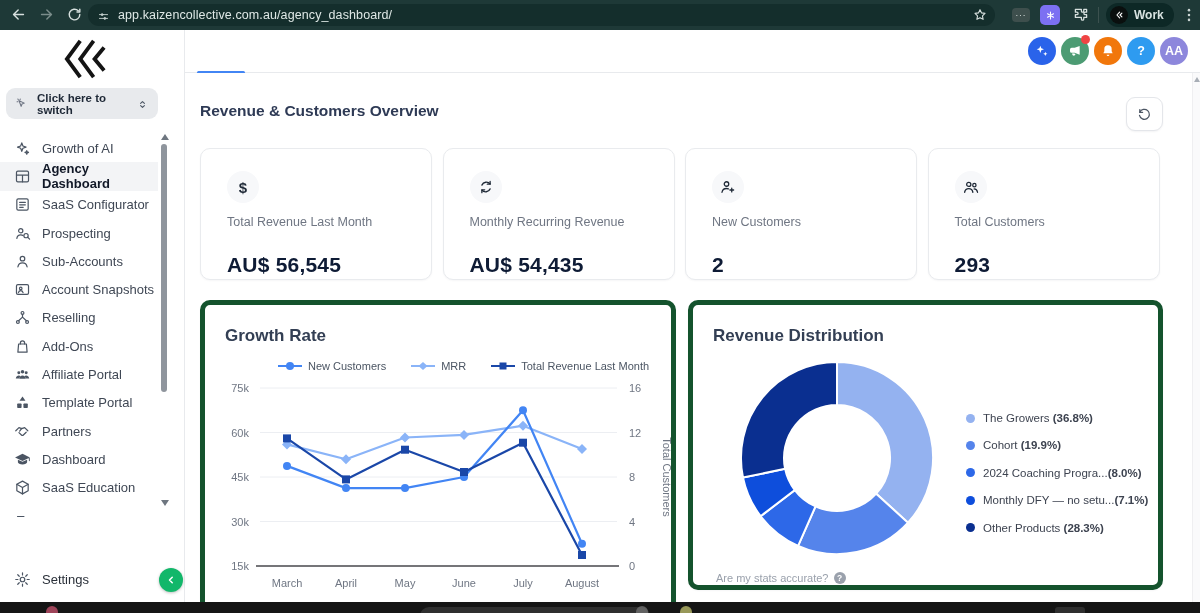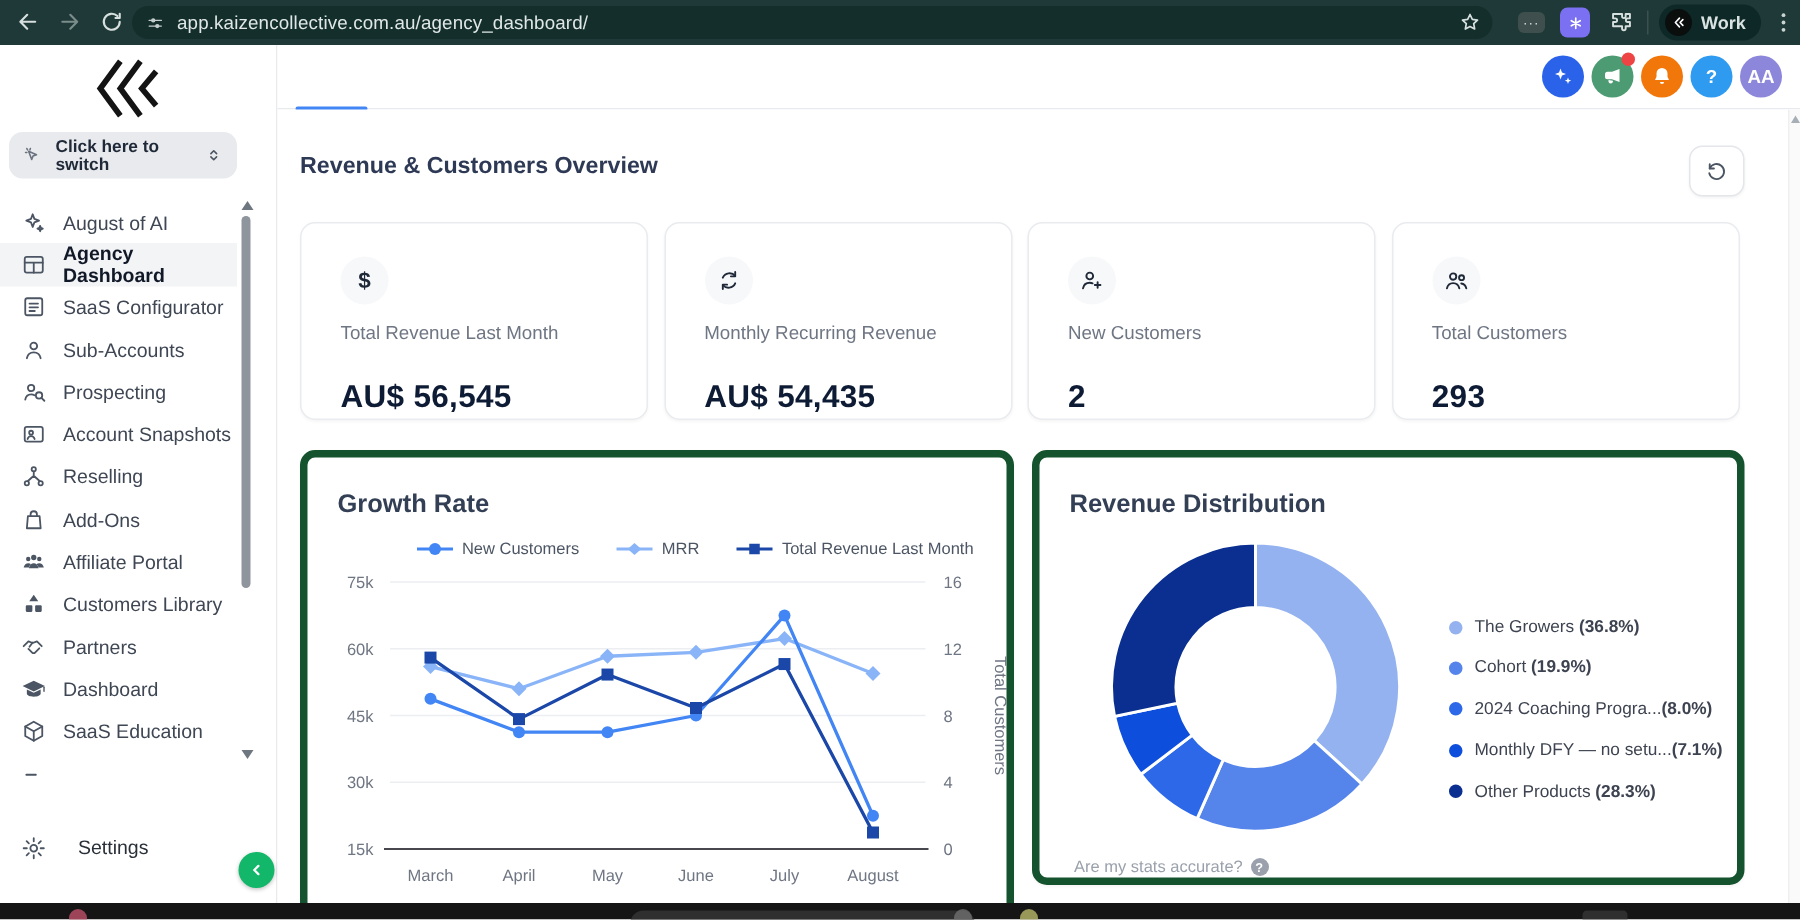--- a/index.html
+++ b/index.html
@@ -42,21 +42,21 @@
   #nav{position:absolute;left:0;top:104px;width:158px}
   .nav-item{height:28.3px;display:flex;align-items:center;gap:11px;padding-left:14px;font-size:13px;color:#3F4754;cursor:pointer}
   .nav-item.active{background:#F3F4F6;font-weight:700;color:#111827}
   .nav-ic{width:17px;height:17px;color:#4B5563;flex:none;display:flex}
   .nav-ic svg{width:100%;height:100%}
   .nav-item.partial{color:#9CA3AF}
   .sb-arrow-up,.sb-arrow-down{position:absolute;left:161px;width:0;height:0;border-left:4px solid transparent;border-right:4px solid transparent}
   .sb-arrow-up{top:104px;border-bottom:6px solid #6E7680}
   .sb-arrow-down{top:470px;border-top:6px solid #6E7680}
   #sb-thumb{position:absolute;left:161px;top:114px;width:6px;height:248px;background:#8F959D;border-radius:3px}
-  #settings-row{position:absolute;left:0;top:527px;width:184px;height:44px;display:flex;gap:21px;padding-left:14px;font-size:13px;color:#2A3039;font-weight:500;cursor:pointer}
+  #settings-row{position:absolute;left:0;top:527px;width:184px;height:44px;display:flex;align-items:center;gap:11px;padding-left:14px;font-size:13px;color:#2A3039;font-weight:500;cursor:pointer}
   #settings-row .nav-ic{color:#4B5563}
   #collapse-btn{position:absolute;left:159px;top:538px;width:24px;height:24px;border-radius:50%;background:#12B76A;color:#fff;display:flex;align-items:center;justify-content:center;box-shadow:0 1px 3px rgba(0,0,0,.25);cursor:pointer;z-index:5}
   #collapse-btn svg{width:12px;height:12px}
 
   
   #topbar{position:absolute;left:185px;top:30px;width:1015px;height:43px;background:#fff;border-bottom:1px solid #E8EAED}
   #tab-underline{position:absolute;left:12px;bottom:-2px;width:48px;height:3px;background:#4285F4;border-radius:2px}
   #tb-icons{position:absolute;right:12px;top:7px;display:flex;gap:5px}
   .tb-ic{width:28px;height:28px;border-radius:50%;position:relative;display:flex;align-items:center;justify-content:center;color:#fff;cursor:pointer}
   .tb-svg{display:flex}
@@ -171,59 +171,59 @@
         </svg></span>
   </div>
   <div id="nav">
       <div class="nav-item">
         <span class="nav-ic">
           <svg viewBox="0 0 24 24" fill="none" stroke="currentColor" stroke-width="1.7" stroke-linecap="round" stroke-linejoin="round">
             <path d="M11 4l1.6 4.4L17 10l-4.4 1.6L11 16l-1.6-4.4L5 10l4.4-1.6z"></path>
             <path d="M18 15l.7 1.8 1.8.7-1.8.7L18 20l-.7-1.8-1.8-.7 1.8-.7z"></path>
           </svg>
         </span>
-        <span class="nav-lb">August of AI</span>
+        <span class="nav-lb">Growth of AI</span>
       </div>
       <div class="nav-item active">
         <span class="nav-ic">
           <svg viewBox="0 0 24 24" fill="none" stroke="currentColor" stroke-width="1.7" stroke-linecap="round" stroke-linejoin="round">
             <rect x="3.5" y="4.5" width="17" height="15" rx="2"></rect>
             <path d="M3.5 10h17M12 10v9.5"></path>
           </svg>
         </span>
         <span class="nav-lb">Agency Dashboard</span>
       </div>
       <div class="nav-item">
         <span class="nav-ic">
           <svg viewBox="0 0 24 24" fill="none" stroke="currentColor" stroke-width="1.7" stroke-linecap="round" stroke-linejoin="round">
             <rect x="4" y="4" width="16" height="16" rx="2"></rect>
             <path d="M8 9h8M8 12.5h8M8 16h5"></path>
           </svg>
         </span>
         <span class="nav-lb">SaaS Configurator</span>
-      </div>
-      <div class="nav-item">
-        <span class="nav-ic">
-          <svg viewBox="0 0 24 24" fill="none" stroke="currentColor" stroke-width="1.7" stroke-linecap="round" stroke-linejoin="round">
-            <circle cx="12" cy="8" r="3.2"></circle>
-            <path d="M5.5 19.5c.7-3.6 3.3-5.5 6.5-5.5s5.8 1.9 6.5 5.5"></path>
-          </svg>
-        </span>
-        <span class="nav-lb">Sub-Accounts</span>
       </div>
       <div class="nav-item">
         <span class="nav-ic">
           <svg viewBox="0 0 24 24" fill="none" stroke="currentColor" stroke-width="1.7" stroke-linecap="round" stroke-linejoin="round">
             <circle cx="9.5" cy="8" r="3"></circle>
             <path d="M4 19c.5-3.2 2.8-5 5.5-5 1.2 0 2.3.3 3.2.9"></path>
             <circle cx="17" cy="15" r="3"></circle>
             <path d="M19.2 17.2L22 20"></path>
           </svg>
         </span>
         <span class="nav-lb">Prospecting</span>
+      </div>
+      <div class="nav-item">
+        <span class="nav-ic">
+          <svg viewBox="0 0 24 24" fill="none" stroke="currentColor" stroke-width="1.7" stroke-linecap="round" stroke-linejoin="round">
+            <circle cx="12" cy="8" r="3.2"></circle>
+            <path d="M5.5 19.5c.7-3.6 3.3-5.5 6.5-5.5s5.8 1.9 6.5 5.5"></path>
+          </svg>
+        </span>
+        <span class="nav-lb">Sub-Accounts</span>
       </div>
       <div class="nav-item">
         <span class="nav-ic">
           <svg viewBox="0 0 24 24" fill="none" stroke="currentColor" stroke-width="1.7" stroke-linecap="round" stroke-linejoin="round">
             <rect x="3.5" y="5" width="17" height="14" rx="2"></rect>
             <circle cx="9.5" cy="10.5" r="1.8"></circle>
             <path d="M6.2 16.5c.5-1.8 1.8-2.8 3.3-2.8s2.8 1 3.3 2.8"></path>
           </svg>
         </span>
         <span class="nav-lb">Account Snapshots</span>
@@ -262,21 +262,21 @@
         <span class="nav-lb">Affiliate Portal</span>
       </div>
       <div class="nav-item">
         <span class="nav-ic">
           <svg viewBox="0 0 24 24" fill="currentColor">
             <path d="M12 3.5l4.2 6.2H7.8z"></path>
             <rect x="4.5" y="13.5" width="6.2" height="6.2" rx="1"></rect>
             <rect x="13.3" y="13.5" width="6.2" height="6.2" rx="1"></rect>
           </svg>
         </span>
-        <span class="nav-lb">Customers Library</span>
+        <span class="nav-lb">Template Portal</span>
       </div>
       <div class="nav-item">
         <span class="nav-ic">
           <svg viewBox="0 0 24 24" fill="none" stroke="currentColor" stroke-width="1.7" stroke-linecap="round" stroke-linejoin="round">
             <path d="M2.5 11l4.5-4.5 4 1.5 4-1.5L19.5 11"></path>
             <path d="M7 13.5l3.5 3.5c.8.8 2 .8 2.7 0l4-4"></path>
             <path d="M11 7.5L8 11.5"></path>
           </svg>
         </span>
         <span class="nav-lb">Partners</span>

